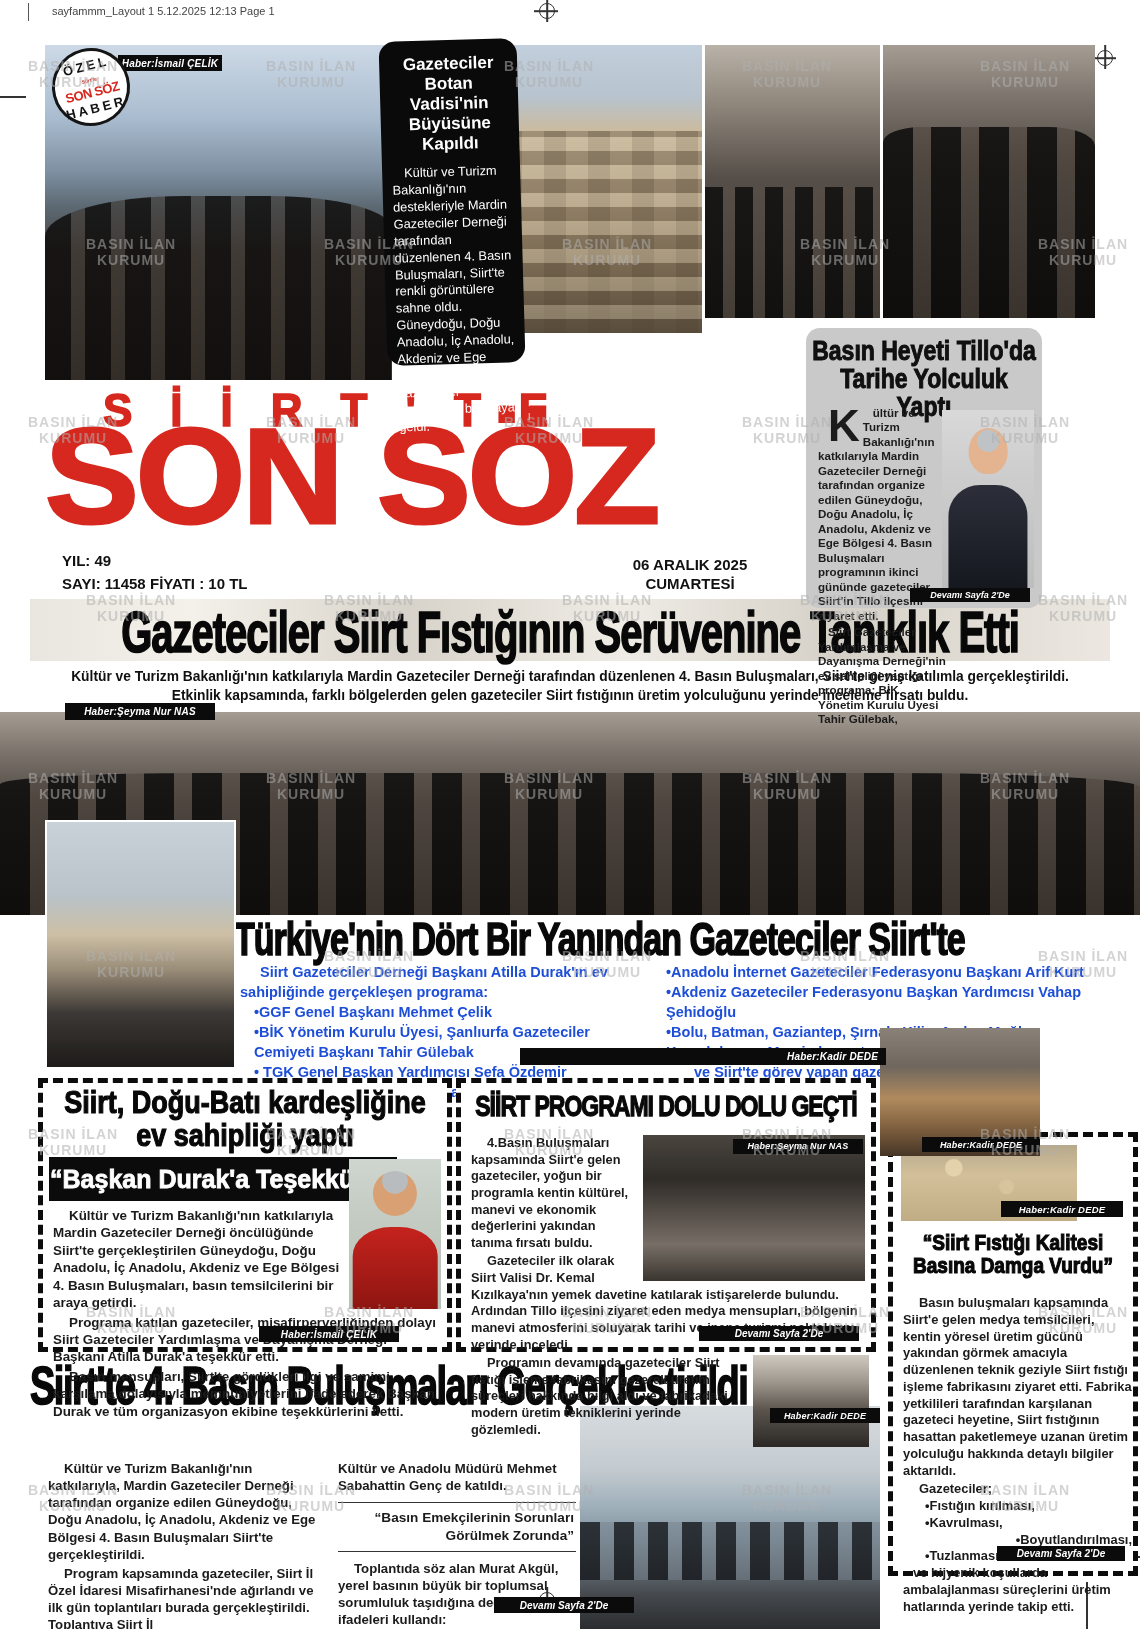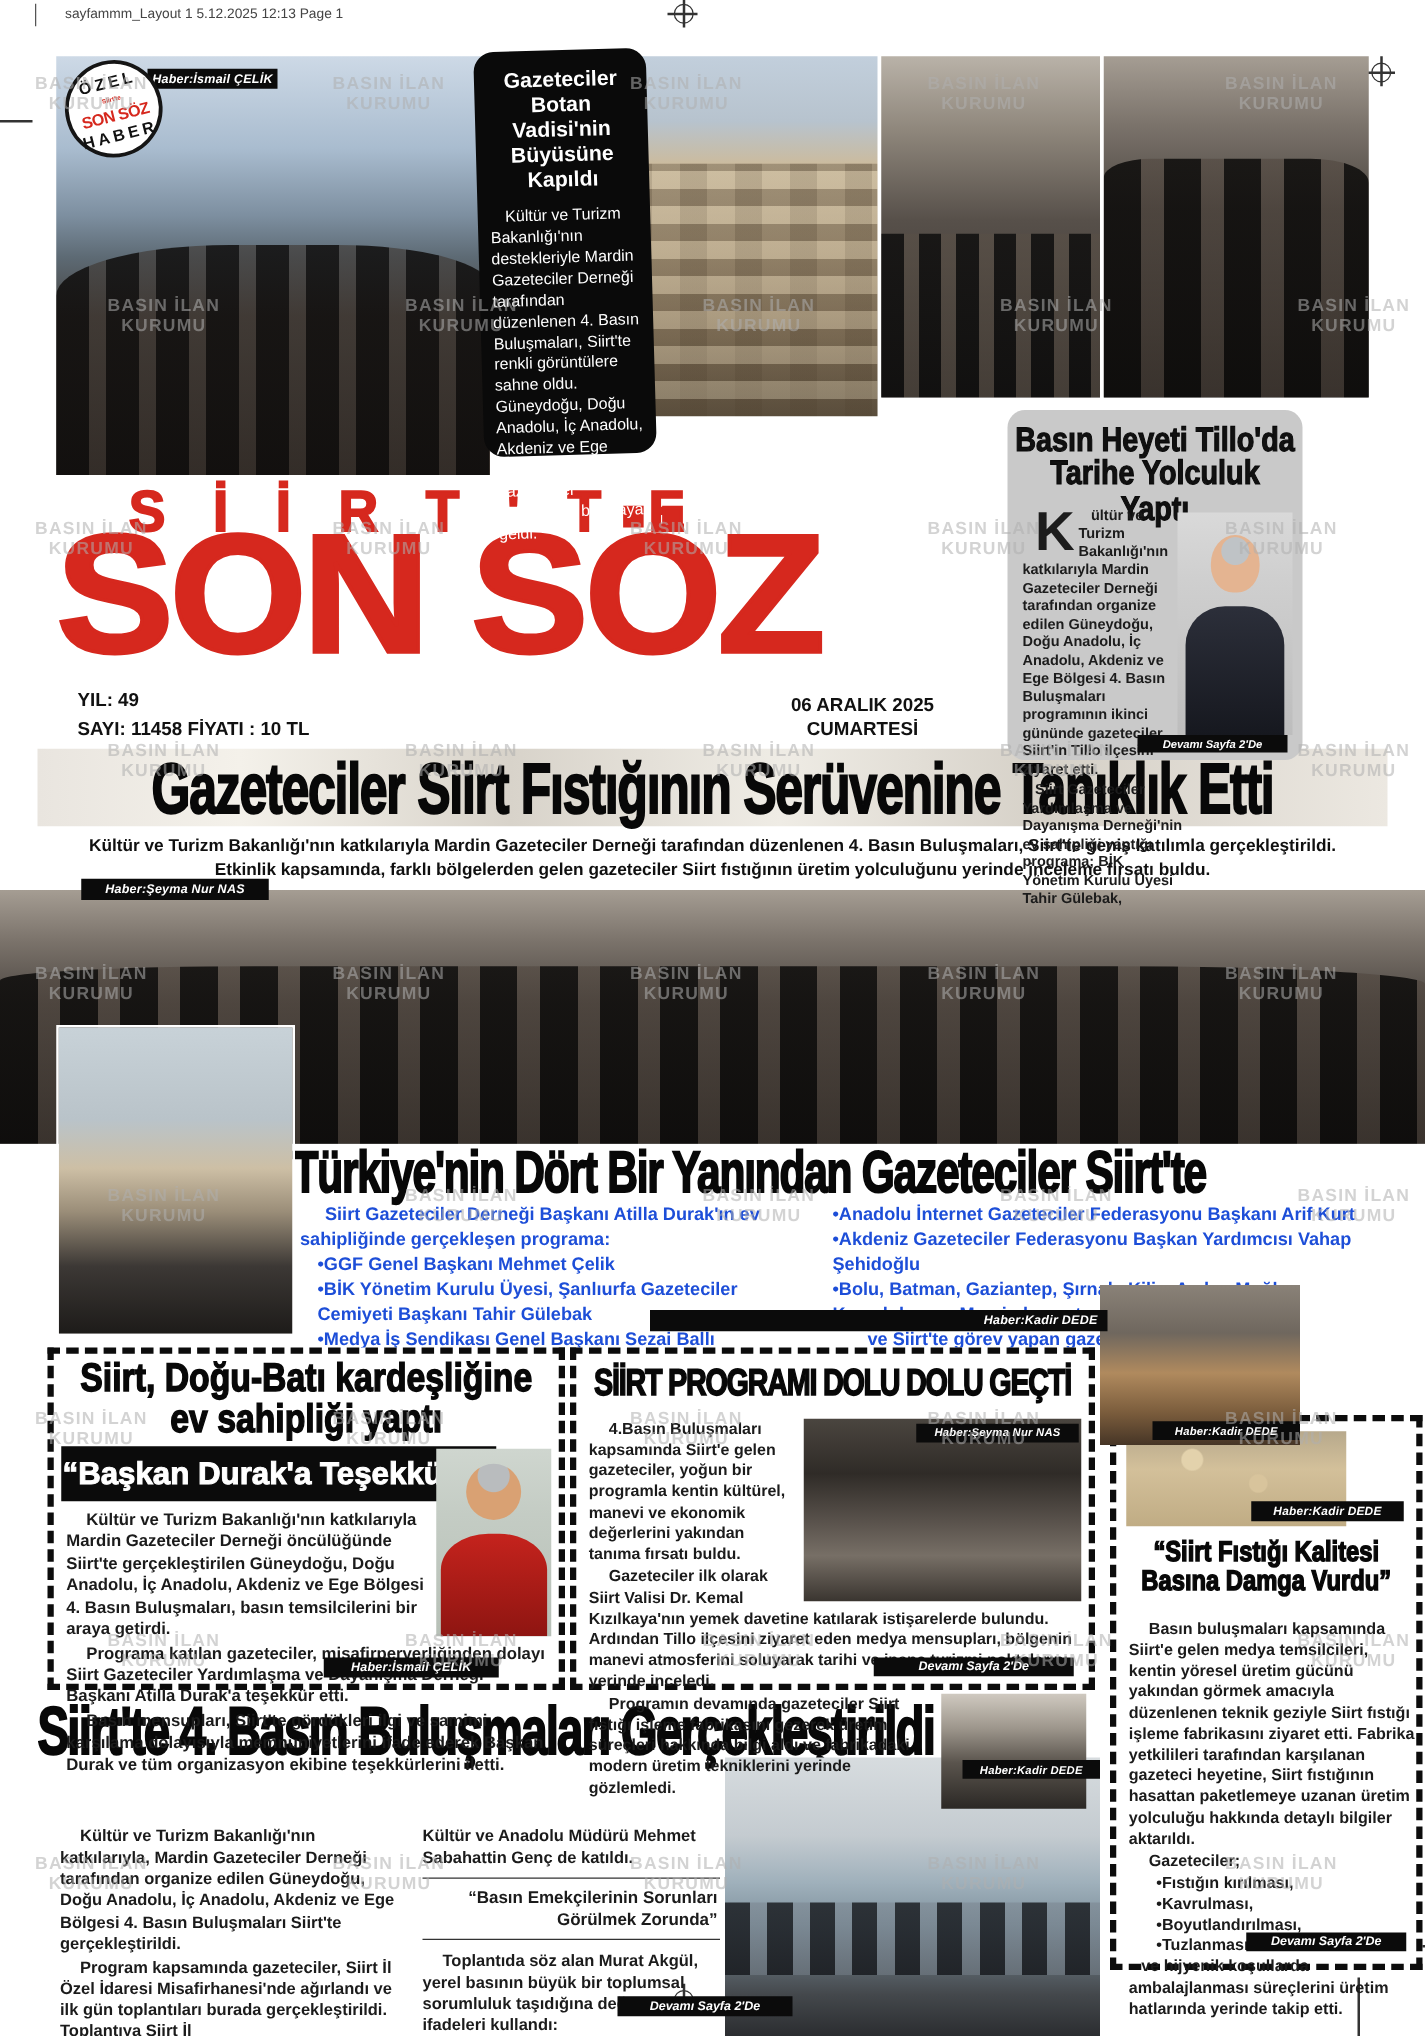--- a/index.html
+++ b/index.html
@@ -162,20 +162,21 @@
   <div class="abs photo ph-crowd2" style="left:0;top:712px;width:1140px;height:203px;"></div>
   <div class="abs photo ph-outdoor" style="left:45px;top:820px;width:187px;height:245px;border:2px solid #fff;z-index:12;"></div>
 
   <div class="abs" style="left:234px;top:912px;width:880px;">
     <span class="headline squeeze" style="font-size:34px;letter-spacing:-1px;transform:scale(1,1.38);">Türkiye'nin Dört Bir Yanından Gazeteciler Siirt'te</span>
   </div>
   <div class="abs bullets" style="left:240px;top:962px;width:408px;">
     <div class="indent">Siirt Gazeteciler Derneği Başkanı Atilla Durak'ın ev sahipliğinde gerçekleşen programa:</div>
     <div style="padding-left:14px;">•GGF Genel Başkanı Mehmet Çelik</div>
     <div style="padding-left:14px;">•BİK Yönetim Kurulu Üyesi, Şanlıurfa Gazeteciler Cemiyeti Başkanı Tahir Gülebak</div>
+    <div style="padding-left:14px;">•      TGK Genel Başkan Yardımcısı Sefa Özdemir</div>
     <div style="padding-left:14px;">•Medya İş Sendikası Genel Başkanı Sezai Ballı</div>
   </div>
   <div class="abs bullets" style="left:652px;top:962px;width:436px;">
     <div style="padding-left:14px;">•Anadolu İnternet Gazeteciler Federasyonu Başkanı Arif Kurt</div>
     <div style="padding-left:14px;">•Akdeniz Gazeteciler Federasyonu Başkan Yardımcısı Vahap Şehidoğlu</div>
     <div style="padding-left:14px;">•Bolu, Batman, Gaziantep, Şırnak, Kilis, Aydın, Muğla, Kapadokya ve Mersin basın temsilcileri</div>
     <div style="padding-left:42px;">ve Siirt'te görev yapan gazeteciler katıldı.</div>
   </div>
   <div class="abs byline" style="left:520px;top:1048px;width:358px;height:17px;justify-content:flex-end;padding-right:8px;">Haber:Kadir DEDE</div>
 
@@ -210,21 +211,21 @@
   </div>
   <div class="abs dashbox" style="left:888px;top:1132px;width:240px;height:434px;">
     <div class="photo ph-nuts" style="position:absolute;left:8px;top:8px;width:176px;height:76px;"></div>
     <div class="byline" style="position:absolute;left:108px;top:64px;width:122px;height:16px;font-size:9.5px;">Haber:Kadir DEDE</div>
     <div class="art-title" style="margin-top:94px;font-size:19px;transform:scale(1,1.2);transform-origin:center top;"><span>“Siirt Fıstığı Kalitesi</span><br><span>Basına Damga Vurdu”</span></div>
     <div class="bodytxt" style="position:absolute;left:10px;top:158px;right:1px;font-size:12.9px;">
       <p>Basın buluşmaları kapsamında Siirt'e gelen medya temsilcileri, kentin yöresel üretim gücünü yakından görmek amacıyla düzenlenen teknik geziyle Siirt fıstığı işleme fabrikasını ziyaret etti. Fabrika yetkilileri tarafından karşılanan gazeteci heyetine, Siirt fıstığının hasattan paketlemeye uzanan üretim yolculuğu hakkında detaylı bilgiler aktarıldı.</p>
       <div style="padding-left:16px;">Gazeteciler;</div>
       <div style="padding-left:22px;">•Fıstığın kırılması,</div>
       <div style="padding-left:22px;">•Kavrulması,</div>
-      <div style="padding-left:22px;">•Boyutlandırılması,</div>
+      <div style="padding-left:22px;text-align:right;">•Boyutlandırılması,</div>
       <div style="padding-left:22px;">•Tuzlanması</div>
       <p style="text-indent:10px;">ve hijyenik koşullarda ambalajlanması süreçlerini üretim hatlarında yerinde takip etti.</p>
     </div>
     <div class="abs more" style="right:8px;bottom:10px;width:128px;height:15px;">Devamı Sayfa 2'De</div>
   </div>
 
   <div class="abs" style="left:30px;top:1356px;width:860px;">
     <span class="headline squeeze" style="font-size:38px;letter-spacing:-1.5px;transform:scale(1,1.42);">Siirt'te 4. Basın Buluşmaları Gerçekleştirildi</span>
   </div>
   <div class="abs bodytxt" style="left:48px;top:1460px;width:278px;font-size:13.2px;">

